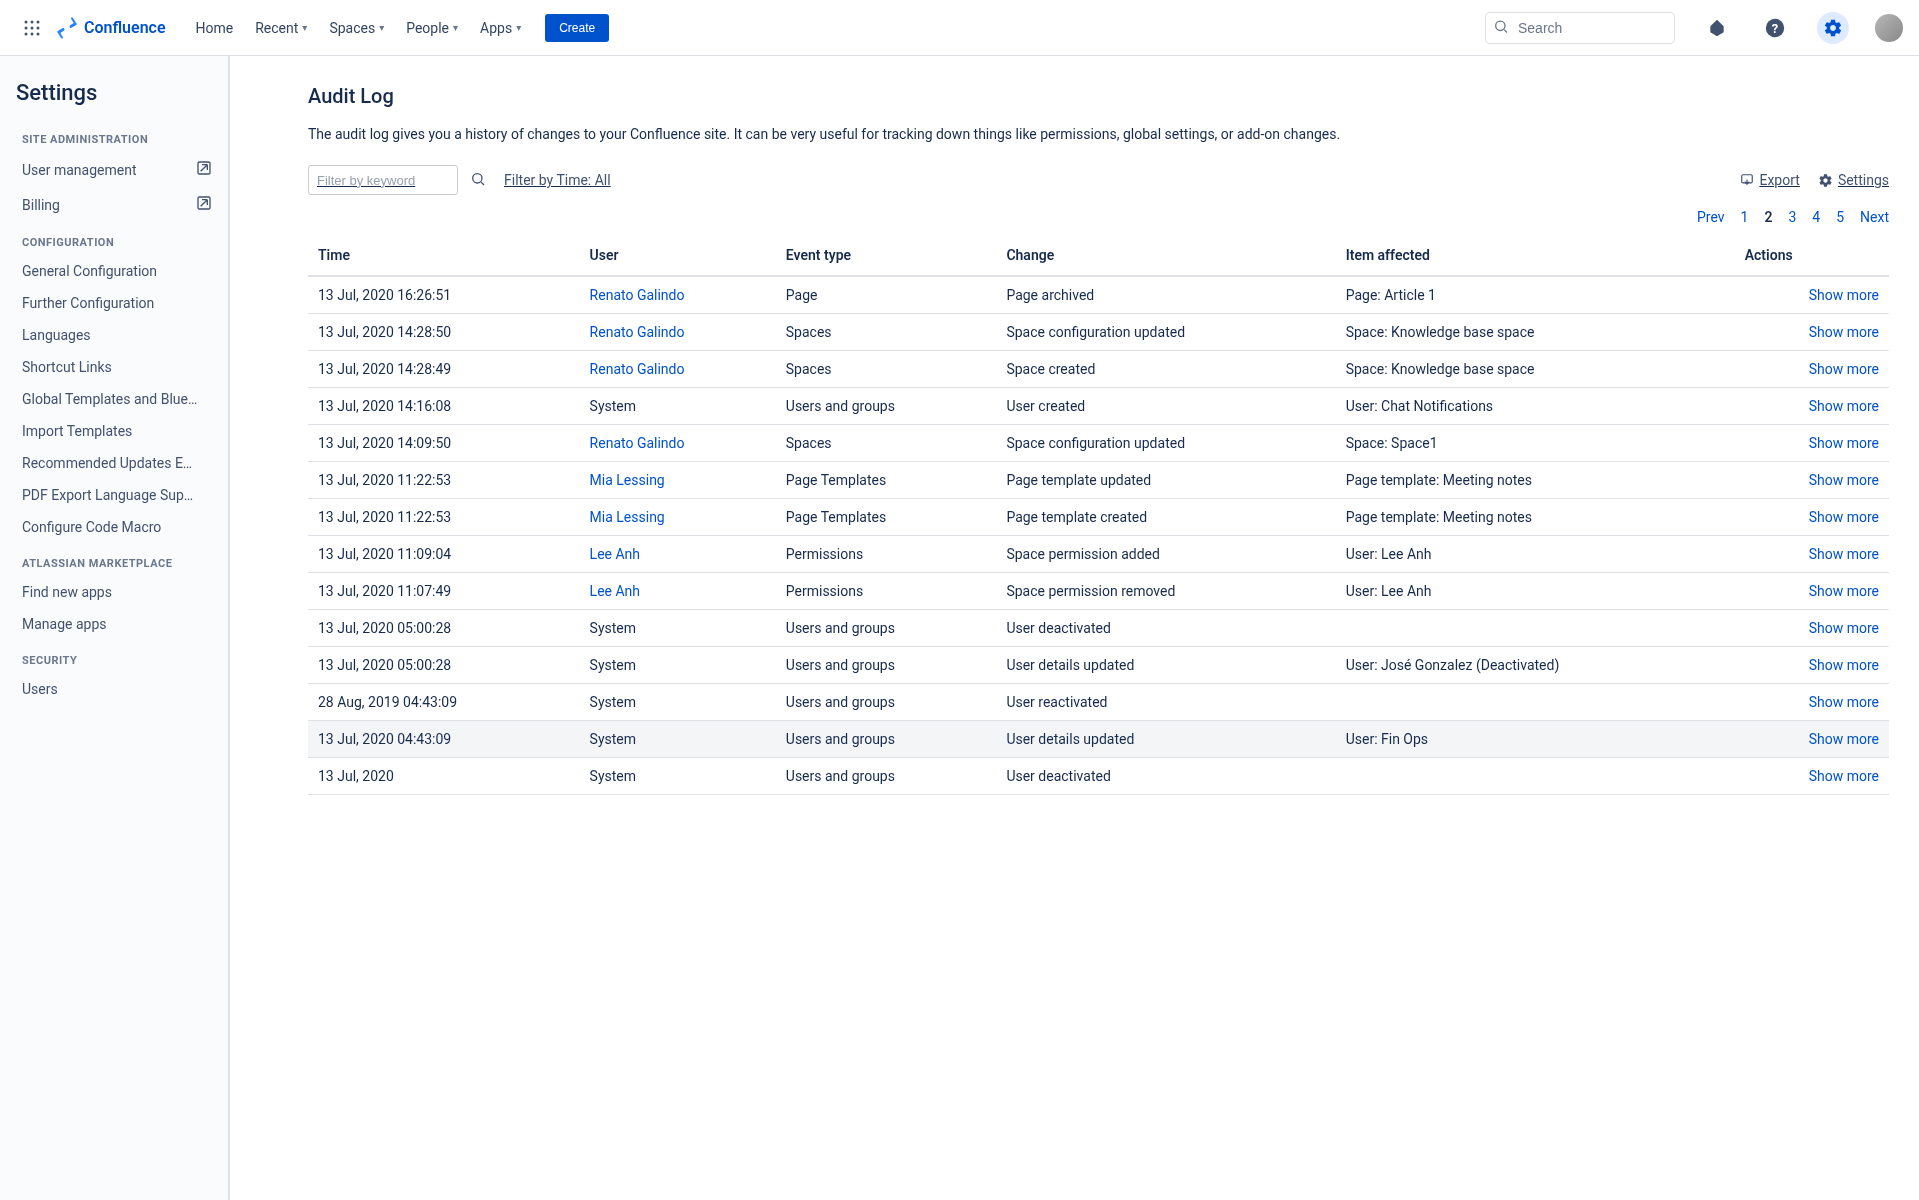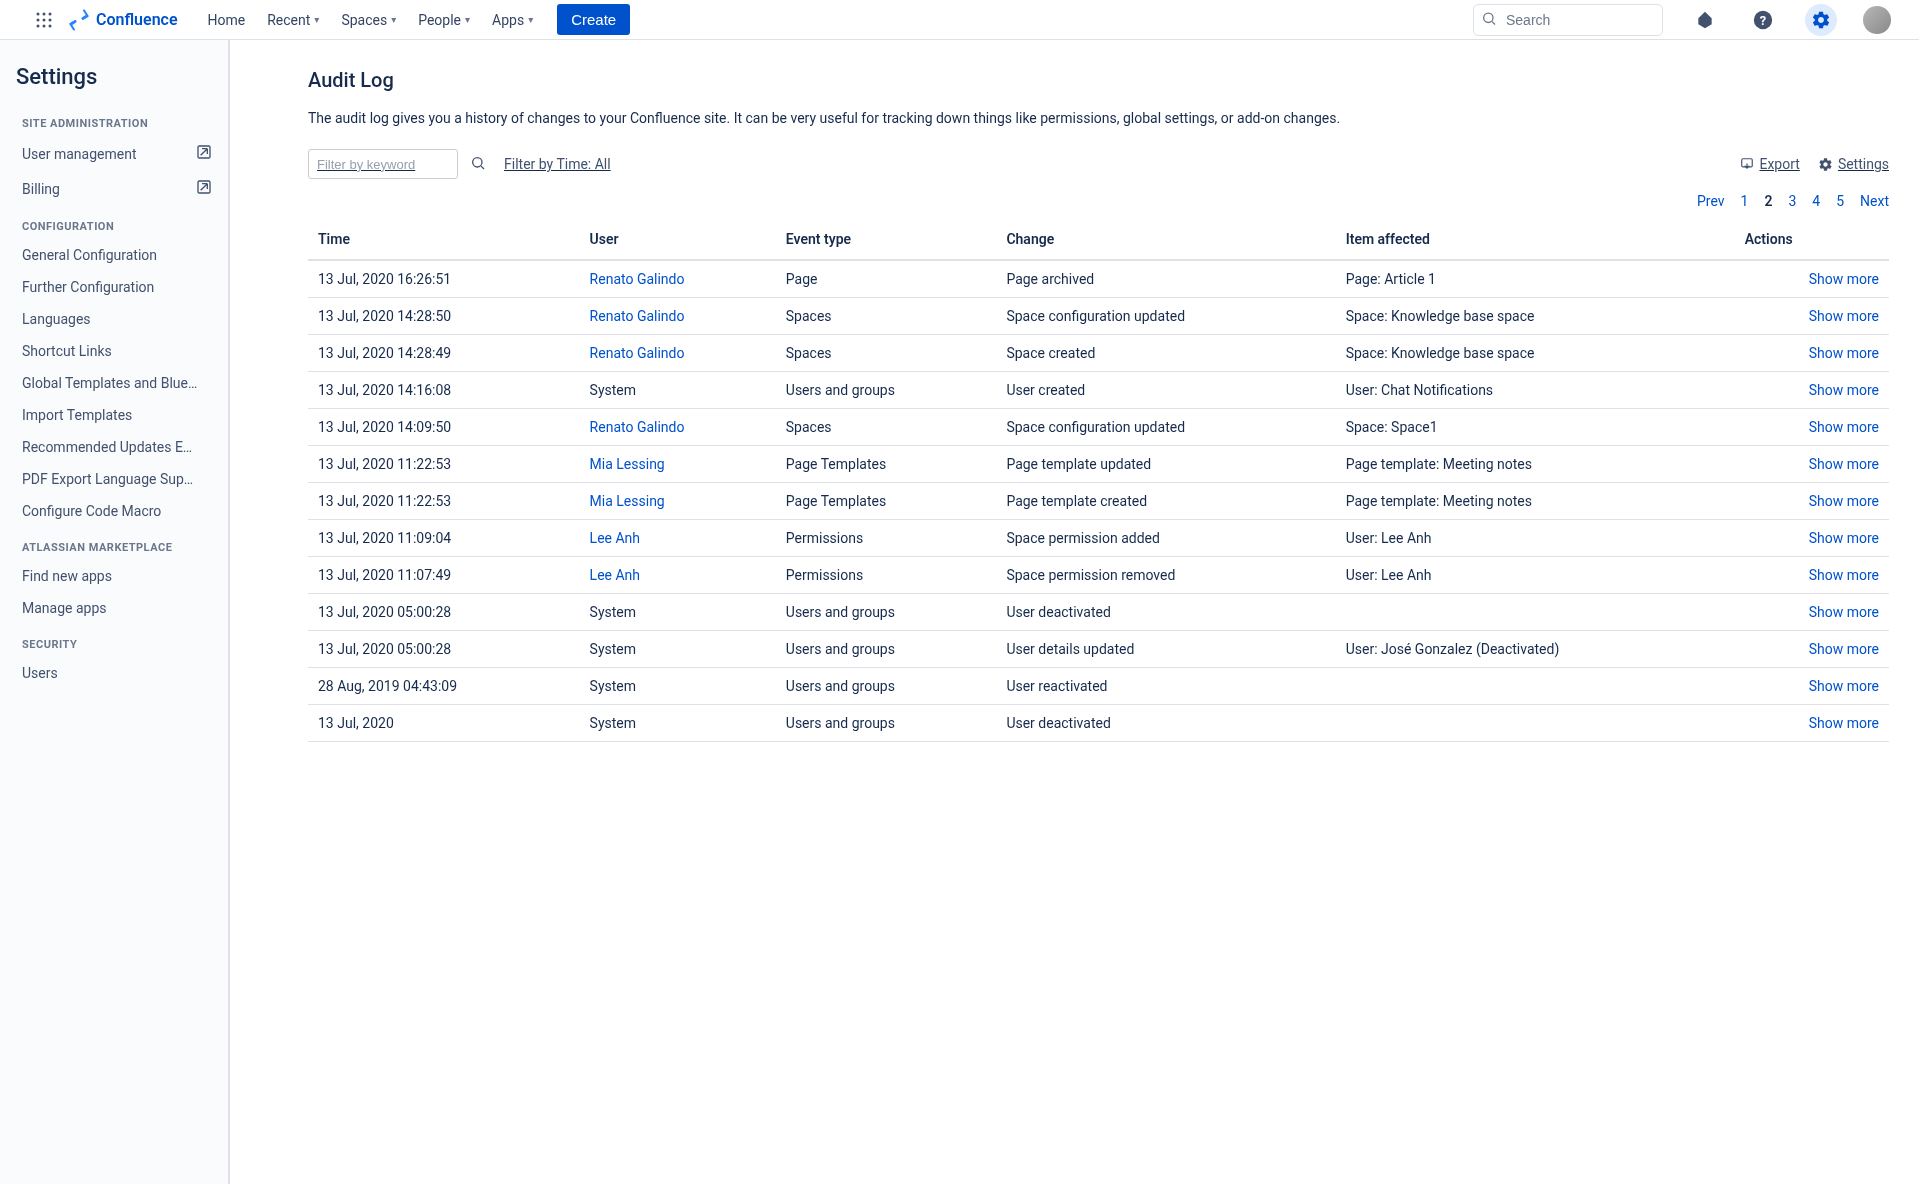--- a/index.html
+++ b/index.html
@@ -1,23 +1,23 @@
 <!DOCTYPE html>
 <html><head>
 <meta charset="utf-8">
 <style>
 * { margin:0; padding:0; box-sizing:border-box; }
 body { font-family:-apple-system,BlinkMacSystemFont,'Segoe UI',Roboto,sans-serif; color:#172B4D; background:#fff; font-size:14px; }
-.header { height:40px; border-bottom:1px solid #dfe1e6; display:flex; align-items:center; padding:0 28px; }
+.header { height:56px; border-bottom:1px solid #dfe1e6; display:flex; align-items:center; padding:0 16px; }
 .header-left { display:flex; align-items:center; gap:4px; }
 .app-switcher { width:32px; height:32px; display:flex; align-items:center; justify-content:center; cursor:pointer; border-radius:3px; }
 .logo { display:flex; align-items:center; gap:6px; color:#0052CC; font-weight:600; font-size:16px; margin-left:4px; margin-right:16px; cursor:pointer; }
 .nav-items { display:flex; align-items:center; gap:2px; }
 .nav-item { padding:6px 10px; color:#344563; cursor:pointer; border-radius:3px; display:flex; align-items:center; gap:4px; }
-.create-btn { background:#0052CC; color:#fff; border:none; padding:7px 14px; border-radius:3px; font-size:15px; font-weight:500; cursor:pointer; margin-left:10px; }
+.create-btn { background:#0052CC; color:#fff; border:none; padding:7px 14px; border-radius:3px; font-size:12px; font-weight:500; cursor:pointer; margin-left:10px; }
 .header-right { margin-left:auto; display:flex; align-items:center; gap:26px; }
 .search-box { position:relative; }
 .search-input { width:190px; height:32px; border:1px solid #dfe1e6; background:#fff; border-radius:5px; padding:0 10px 0 32px; font-size:14px; color:#172B4D; }
 .search-input::placeholder { color:#6b778c; }
 .search-icon-wrap { position:absolute; left:8px; top:50%; transform:translateY(-50%); color:#6b778c; }
 .header-icon { width:32px; height:32px; display:flex; align-items:center; justify-content:center; cursor:pointer; border-radius:50%; color:#344563; }
 .header-icon.settings { background:#DEEBFF; color:#0052CC; }
 .avatar { width:28px; height:28px; border-radius:50%; background:linear-gradient(135deg,#b8b8b8,#888); cursor:pointer; }
 .body-wrap { display:flex; height:calc(100vh - 56px);gap:48px; }
 .sidebar { width:230px; border-right:2px solid #dfe1e6; overflow-y:auto; padding:24px 8px 16px 14px; background:#fafbfc; }
@@ -310,20 +310,28 @@
             <td class="action-link">Show more</td>
           </tr>
           <tr>
             <td>28 Aug, 2019 04:43:09</td>
             <td>System</td>
             <td>Users and groups</td>
             <td>User reactivated</td>
             <td></td>
             <td class="action-link">Show more</td>
           </tr>
+          <tr class="highlighted">
+            <td>13 Jul, 2020 04:43:09</td>
+            <td>System</td>
+            <td>Users and groups</td>
+            <td>User details updated</td>
+            <td>User: Fin Ops</td>
+            <td class="action-link">Show more</td>
+          </tr>
           <tr>
             <td>13 Jul, 2020</td>
             <td>System</td>
             <td>Users and groups</td>
             <td>User deactivated</td>
             <td></td>
             <td class="action-link">Show more</td>
           </tr>
         </tbody>
     </table>

